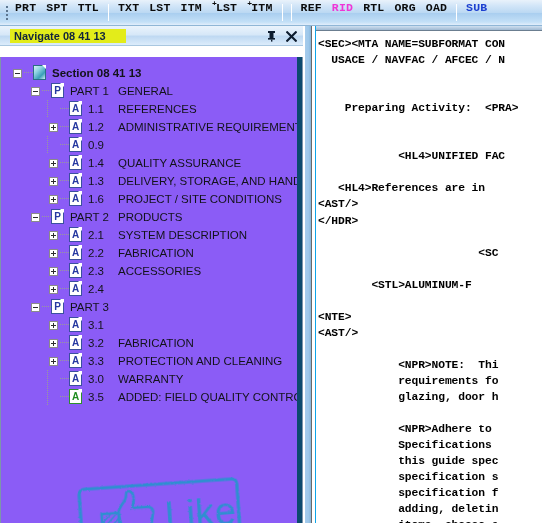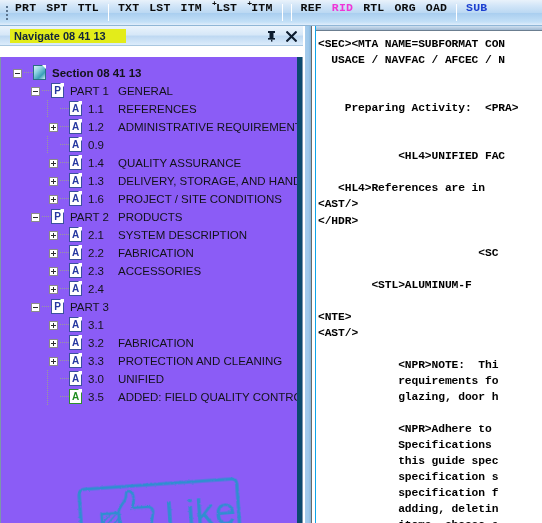--- a/index.html
+++ b/index.html
@@ -525,21 +525,21 @@
             </div>
             <div class="trow">
               <div class="tindent" style="width: 46px;"></div>
               <div class="tvline"></div>
               <div class="tspacer" style="width: 12px;"></div>
               <div class="tdots"></div>
               <div class="ticon">
                 <div class="ic-letter">A</div>
               </div>
               <span class="tnum">3.0</span>
-              <span class="tlabel">UNIFIED</span>
+              <span class="tlabel">WARRANTY</span>
             </div>
             <div class="trow">
               <div class="tindent" style="width: 46px;"></div>
               <div class="tvline"></div>
               <div class="tspacer" style="width: 12px;"></div>
               <div class="tdots"></div>
               <div class="ticon">
                 <div class="ic-letter green">A</div>
               </div>
               <span class="tnum">3.5</span>

